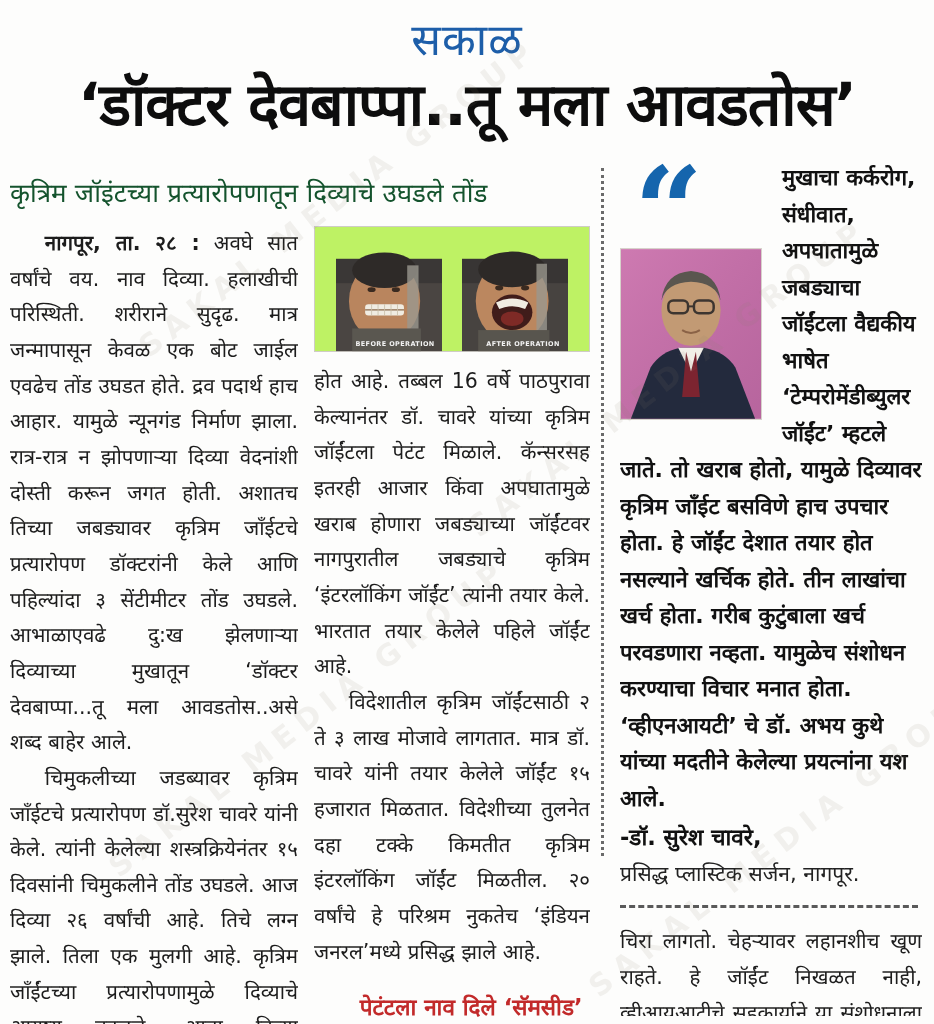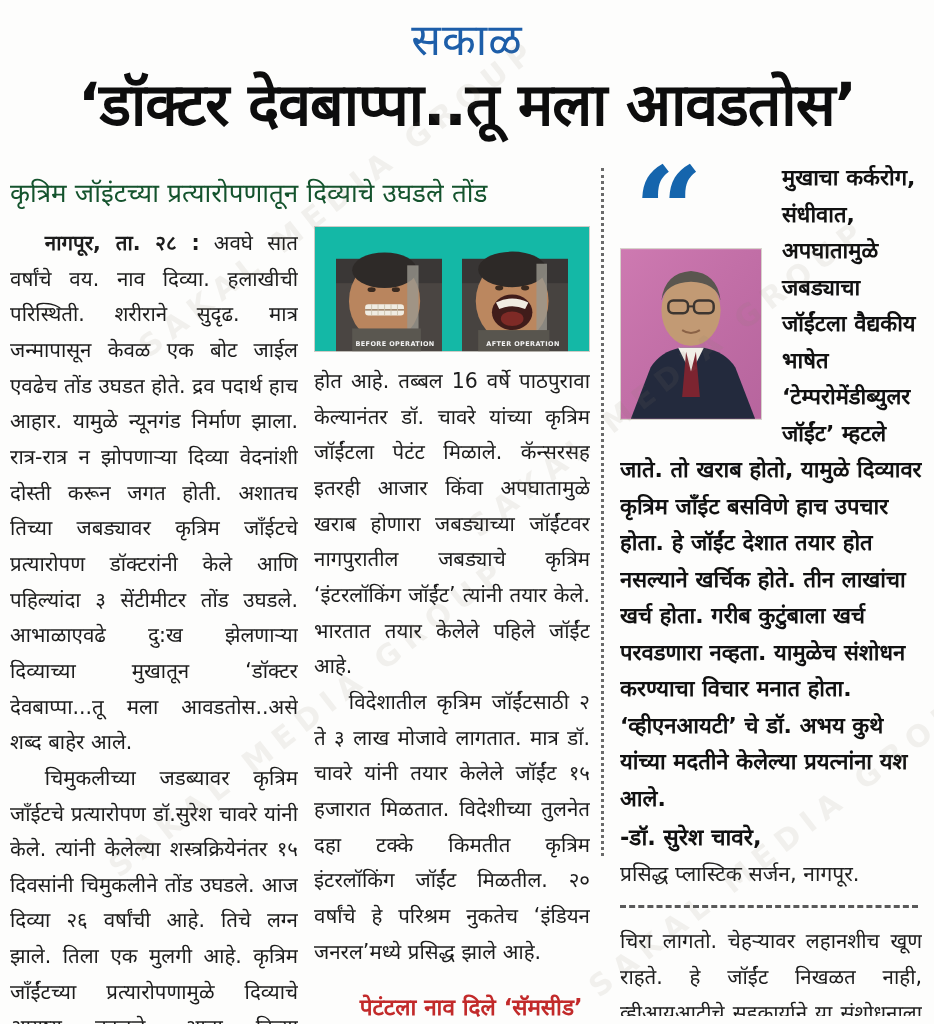--- a/index.html
+++ b/index.html
@@ -25,21 +25,21 @@
   .left-region { position:absolute; left:10px; top:174px; width:580px; }
   .subheadline { font-size:26px; font-weight:400; color:#14532d; margin-bottom:16px; white-space:nowrap; overflow:hidden; }
   .cols { display:flex; gap:16px;justify-content:center; }
   .col { text-align:justify; font-size:20.5px; line-height:1.74; color:#1c1c1c; }
   .col-1 { width:288px; height:798px; overflow:hidden; }
   .col-2 { width:276px; height:798px; overflow:hidden; }
   .col p { text-indent:1.7em; }
   .col p.noindent { text-indent:0; }
   .lead-bold { font-weight:700; }
   .photo-frame {
-    width:276px; height:126px; background:#14b8a6; border:1px solid #cfccc6;
+    width:276px; height:126px; background:#bef264; border:1px solid #cfccc6;
     padding:21px; margin-bottom:12px; display:flex; gap:20px;
   }
   .photo-frame svg { display:block; }
   .red-subhead {
     color:#c22a2a; font-weight:700; font-size:22.5px; text-align:center;
     margin:18px 0 6px 0; text-indent:0;
   }
   .divider-v {
     position:absolute; left:601px; top:168px; height:688px;
     border-left:3px dotted #6a6a6a; width:0;

